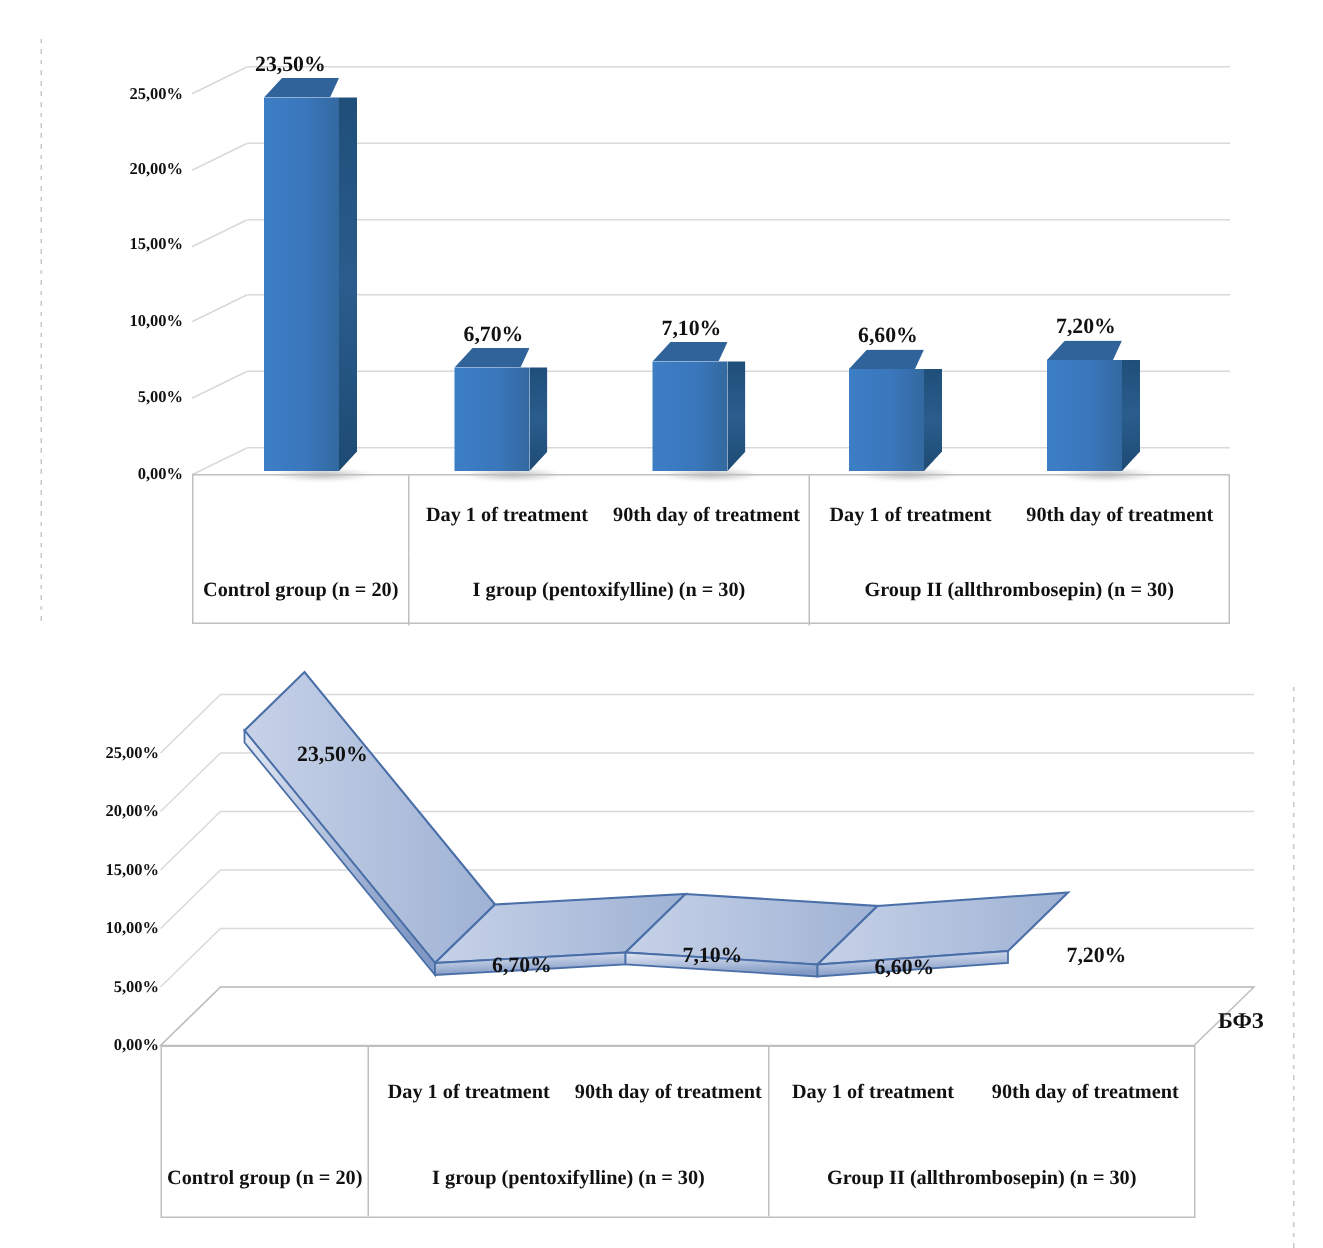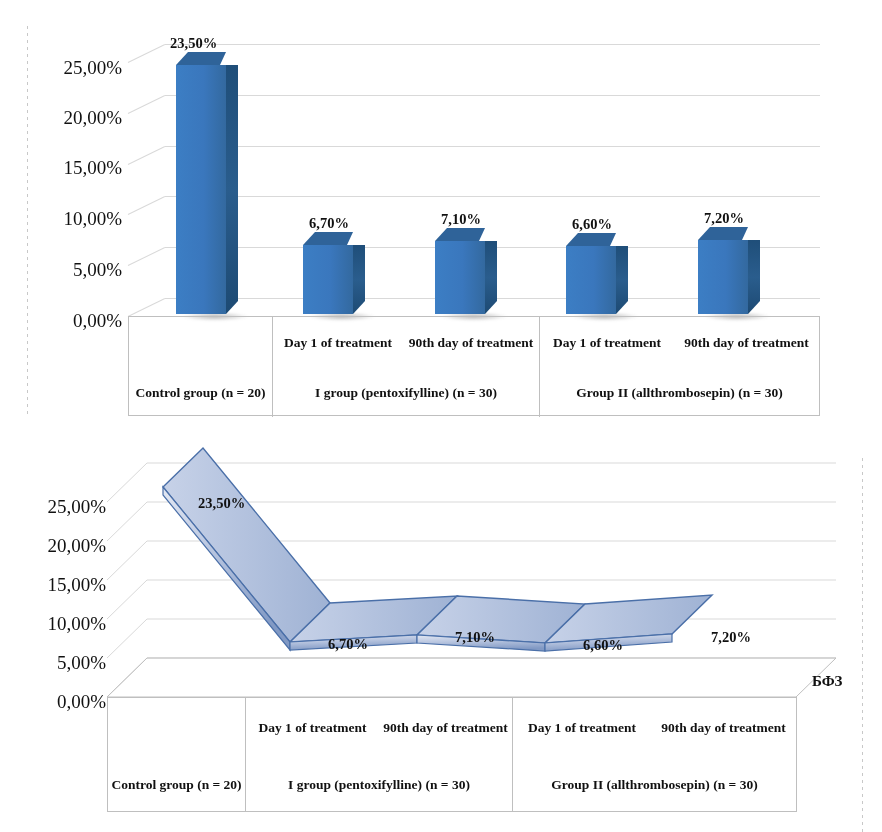--- a/index.html
+++ b/index.html
@@ -8,21 +8,21 @@
     font-family:"Liberation Serif","DejaVu Serif",serif;
     position:relative;overflow:hidden;
   }
   .chart-panel{position:absolute;left:0;width:882px;}
   #bar-chart{top:0;height:425px;}
   #line-chart{top:440px;height:392px;}
 
   
   .ytick{
     position:absolute;text-align:right;
-    font-weight:normal;font-size:19px;color:#111;
+    font-weight:bold;font-size:11px;color:#111;
     white-space:nowrap;line-height:1;
   }
   .doc-edge{position:absolute;background:repeating-linear-gradient(to bottom,#c8c8c8 0 3px,transparent 3px 7px);width:1px;}
 
   
   .wall{position:absolute;overflow:visible;}
   .gridline{position:absolute;background:#d9d9d9;height:1px;transform-origin:left center;}
   .depthline{position:absolute;background:#d9d9d9;height:1px;transform-origin:left center;}
 
   

